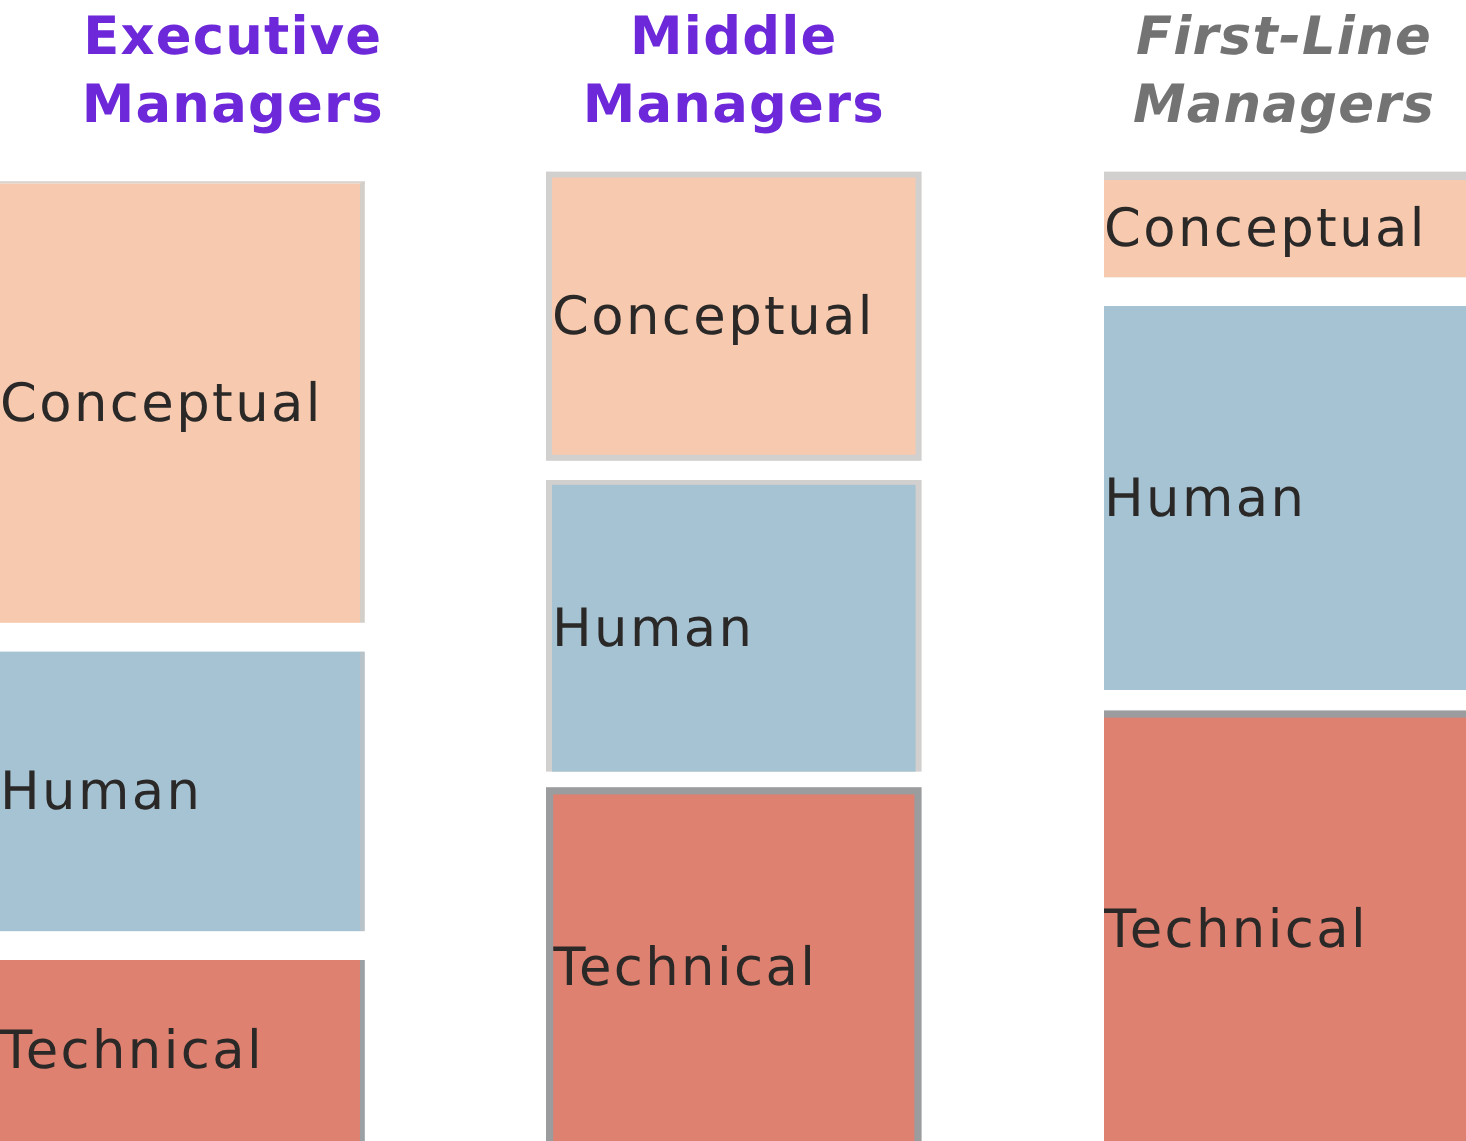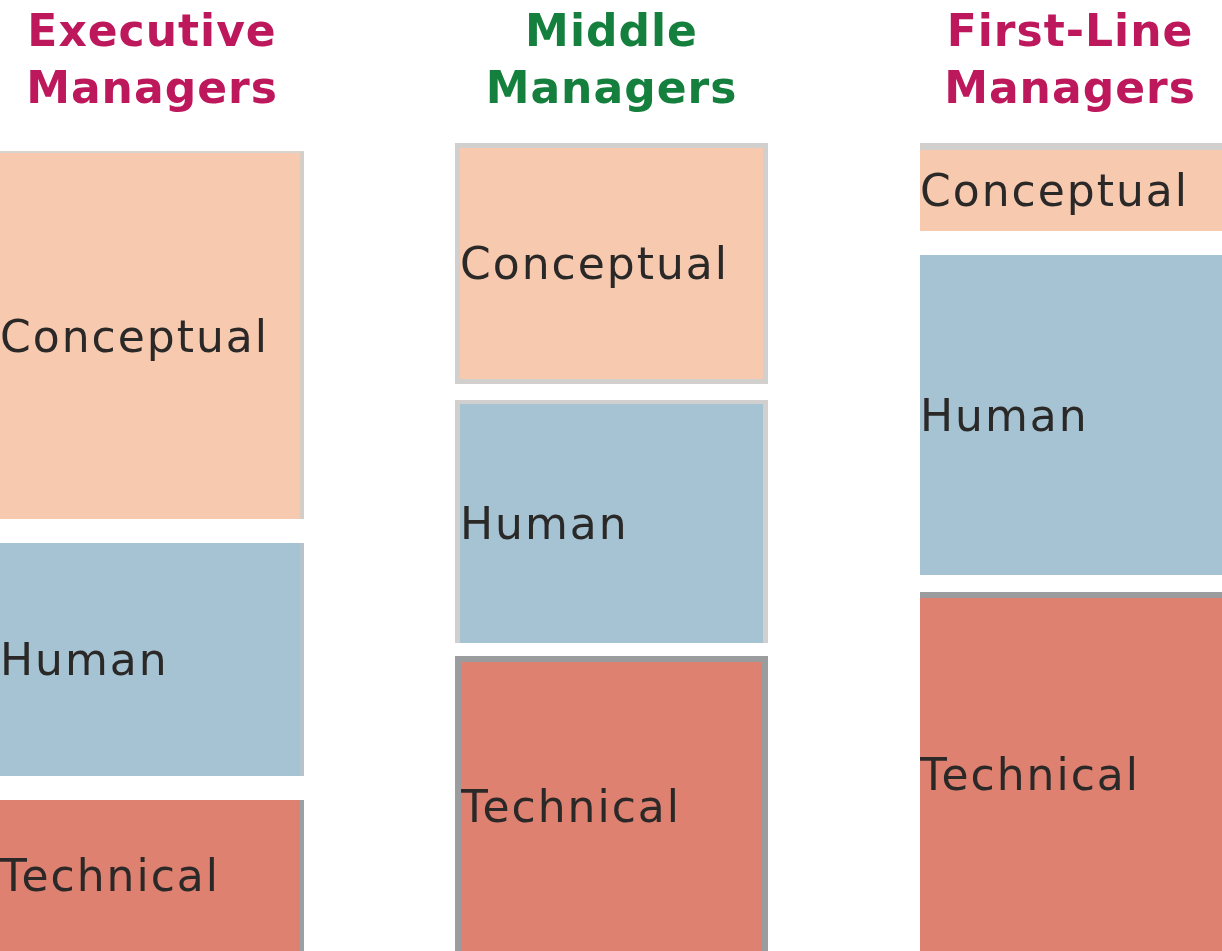--- a/index.html
+++ b/index.html
@@ -61,29 +61,29 @@
   
   #b-c3-conceptual { left: 920px; top: 143px; width: 302px; padding-top: 7px; }
   #b-c3-human      { left: 920px; top: 255px; width: 302px; }
   #b-c3-technical  { left: 920px; top: 592px; width: 302px; padding-top: 6px; }
 </style>
 </head>
 <body>
 
 <div id="canvas">
 
-  <div class="heading" id="h-c1" style="color: #be185d;">
+  <div class="heading" id="h-c1" style="color: #6d28d9; margin-left: 42px;">
     <span class="hl">Executive</span>
     <span class="hl">Managers</span>
   </div>
-  <div class="heading" id="h-c2" style="color: #15803d;">
+  <div class="heading" id="h-c2" style="color: #6d28d9;">
     <span class="hl">Middle</span>
     <span class="hl">Managers</span>
   </div>
-  <div class="heading" id="h-c3" style="color: #be185d;">
+  <div class="heading" id="h-c3" style="color: #737373; font-style: italic;">
     <span class="hl">First-Line</span>
     <span class="hl">Managers</span>
   </div>
 
   <div class="boxwrap" id="b-c1-conceptual" style="height: 368px;">
     <div class="boxfill" style="background: rgb(247, 202, 176);">
       <span class="label" style="color: rgb(43, 41, 40);">Conceptual</span>
     </div>
   </div>
   <div class="boxwrap" id="b-c1-human" style="height: 233px;">

